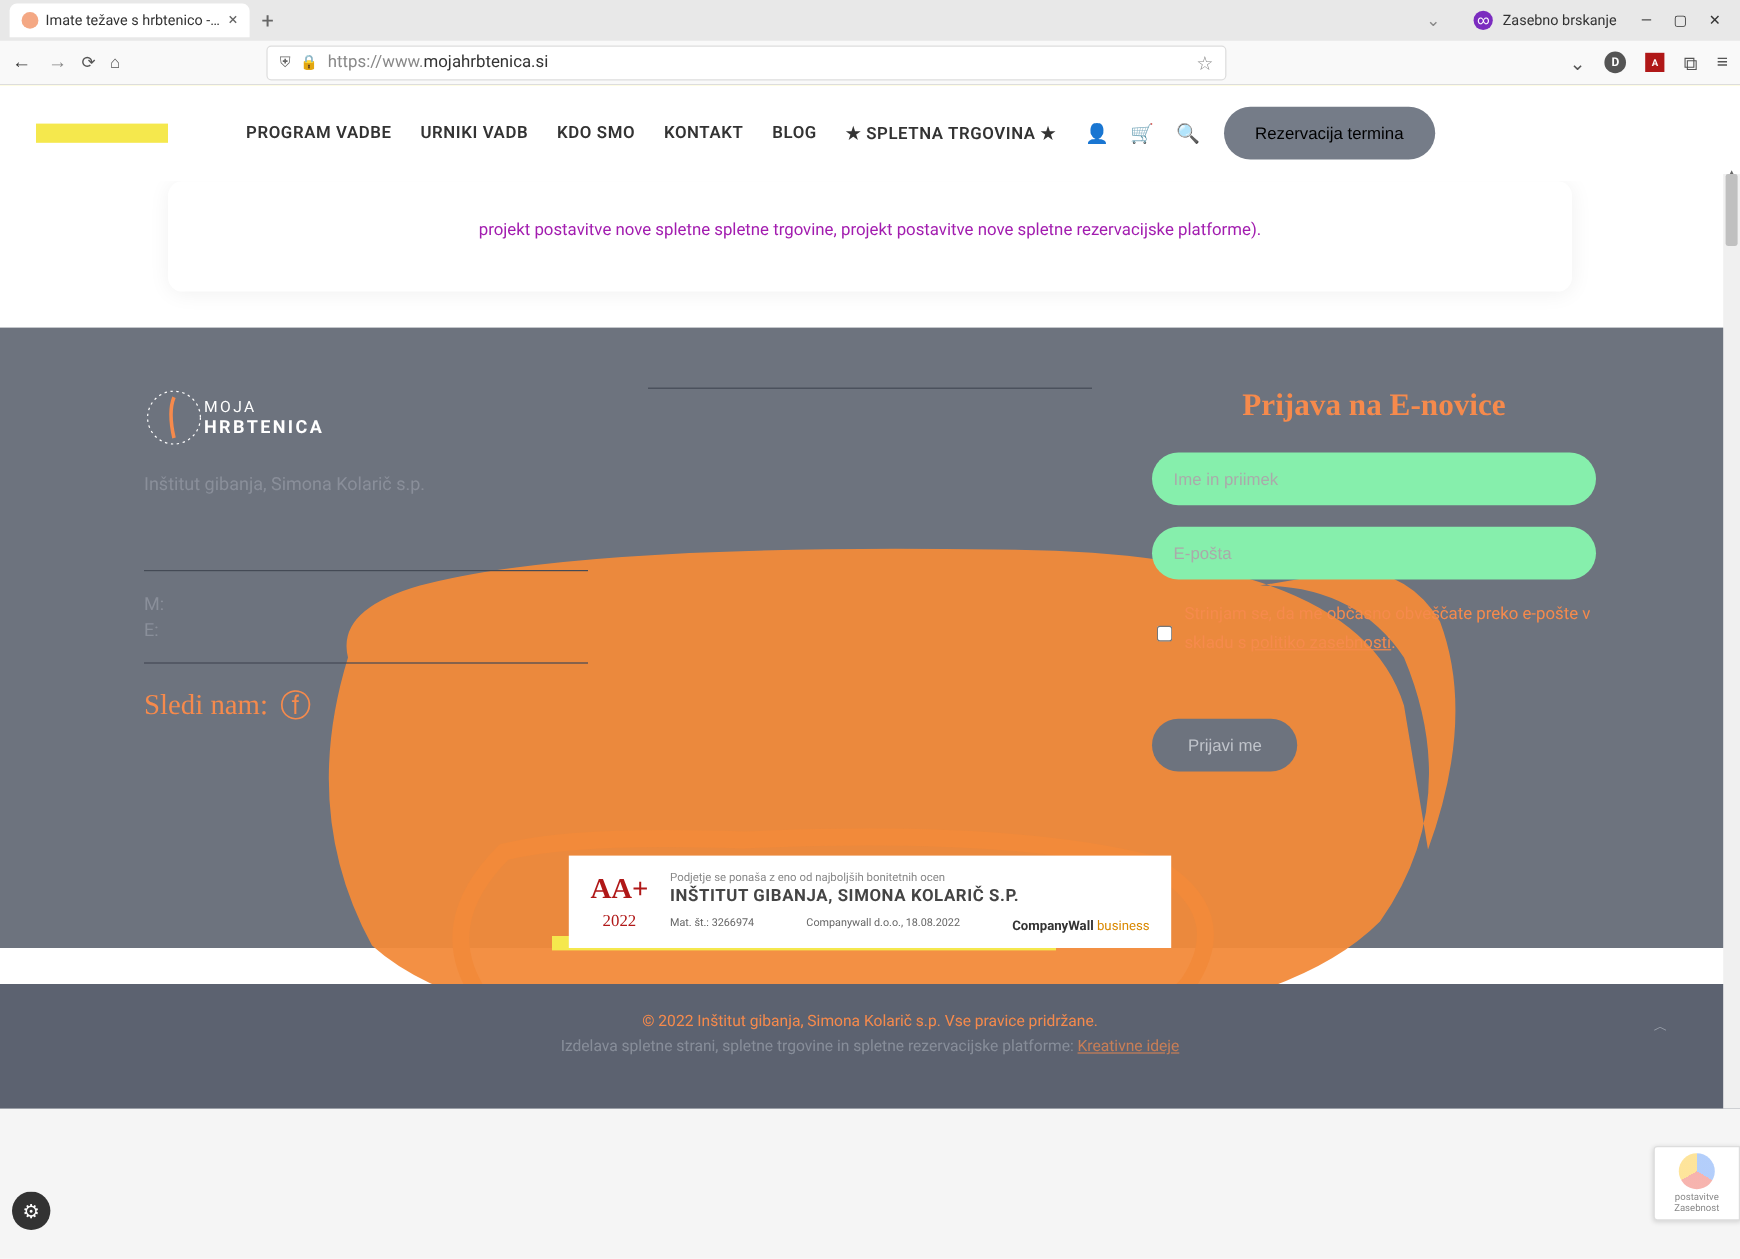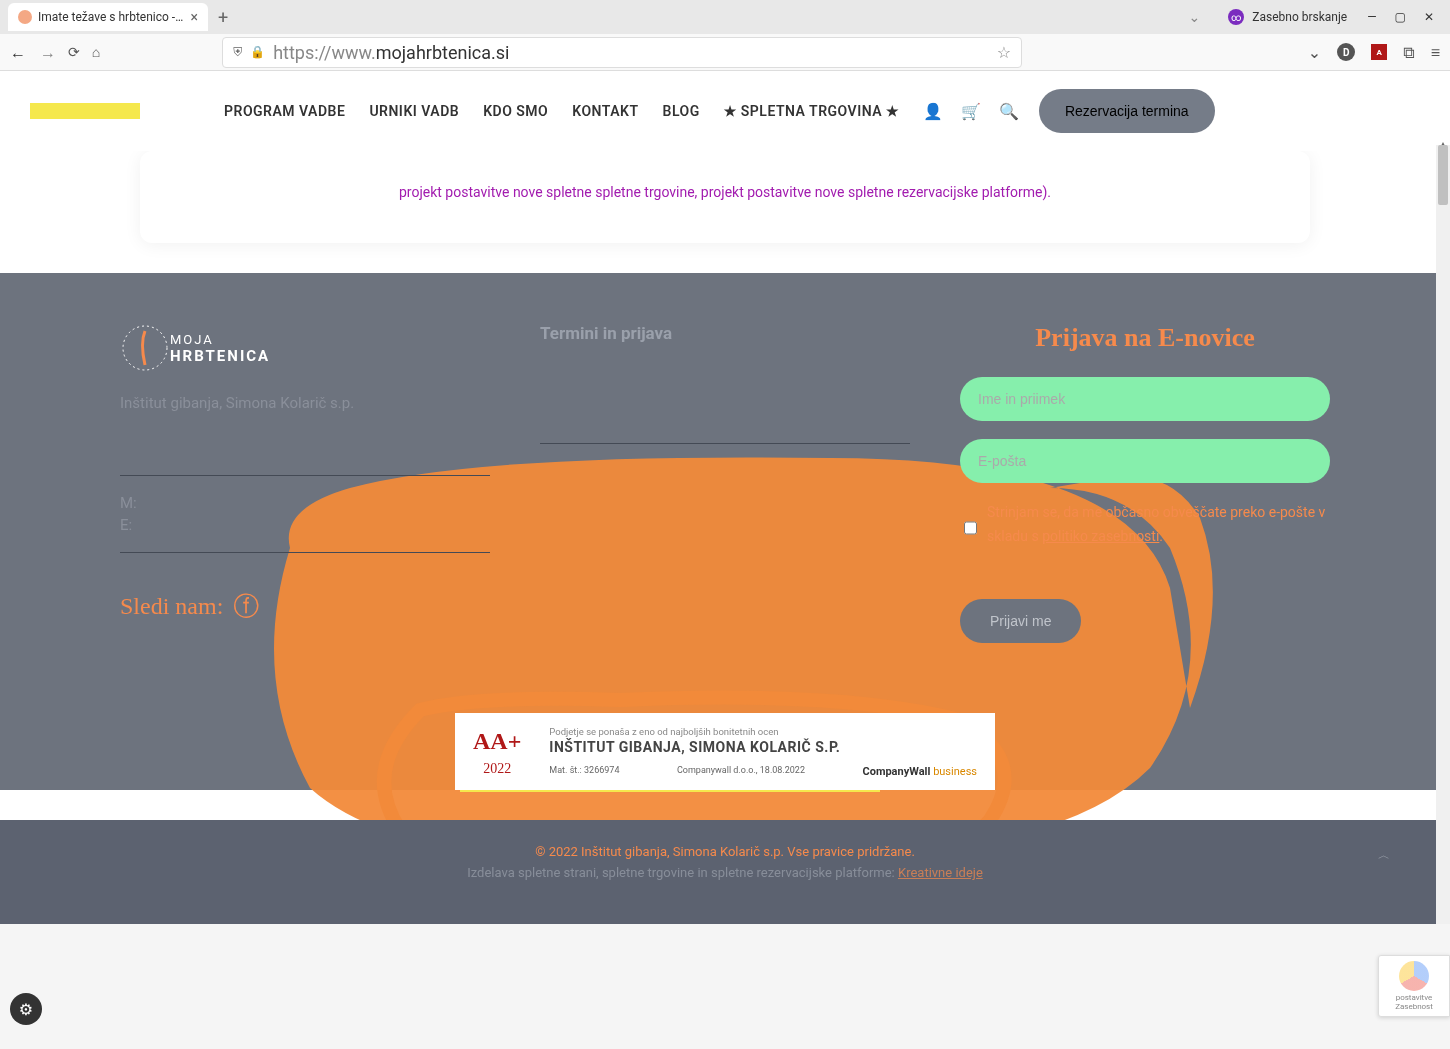--- a/index.html
+++ b/index.html
@@ -18,69 +18,69 @@
     .window-controls { display: flex; gap: 18px; margin-left: 12px; color: #333; }
     .chevron-down { color: #888; margin-right: 20px; font-size: 14px;}
     
     .toolbar { display: flex; align-items: center; height: 36px; padding: 0 10px; gap: 12px; background: #f9f9f9; }
     .nav-arrows { display: flex; gap: 14px; color: #888; }
     .nav-arrows span:first-child { color: #333; }
     .toolbar-icon { color: #555; font-size: 14px; }
     .url-bar { flex: 1; display: flex; align-items: center; background: #fff; border: 1px solid #ddd; border-radius: 4px; padding: 4px 10px; gap: 8px; max-width: 800px; margin-left: 110px;}
     .url-lock { color: #666; font-size: 12px; }
     .url-shield { color: #666; font-size: 12px; }
-    .url-text { font-size: 18px; color: #888; }
+    .url-text { font-size: 14px; color: #888; }
     .url-text strong { color: #333; font-weight: normal; }
     .url-star { margin-left: auto; color: #888; }
     .right-icons { display: flex; gap: 16px; color: #555; margin-left: auto; align-items: center;}
     .icon-circle-d { width: 18px; height: 18px; background: #555; border-radius: 50%; color: #fff; display: inline-flex; align-items: center; justify-content: center; font-size: 10px; font-weight: bold; }
     .icon-pdf { width: 16px; height: 16px; background: #b01818; color: #fff; display: inline-flex; align-items: center; justify-content: center; font-size: 8px; font-weight: bold;}
     
     
     .page { position: relative; background: #fff; }
     .highlight-yellow-top { position: absolute; top: 0; left: 0; right: 0; height: 18px; background: #f5e84d; z-index: 0; }
     
     .header { display: flex; align-items: center; padding: 18px 30px; background: #fff; position: relative; z-index: 5; }
     .logo-placeholder { width: 110px; height: 16px; background: #f5e84d; }
-    .nav { display: flex; gap: 24px; margin-left: 84px; font-size: 14px; font-weight: 600; color: #333; letter-spacing: 0.5px; }
+    .nav { display: flex; gap: 24px; margin-left: 65px; font-size: 14px; font-weight: 600; color: #333; letter-spacing: 0.5px; }
     .nav a { text-decoration: none; color: #333; }
     .header-icons { display: flex; gap: 18px; margin-left: 24px; color: #333; font-size: 16px; align-items: center;}
     .cta-button { margin-left: 20px; background: #757c88; color: #000000; padding: 14px 26px; border-radius: 28px; font-size: 14px; font-weight: 400; border: none; cursor: pointer;}
     
     .content-wrapper { position: relative; padding: 0 50px; }
     .white-card { background: #fff; border-radius: 12px; box-shadow: 0 2px 18px rgba(0,0,0,0.06); padding: 30px 40px 40px; margin: 0 90px 30px; position: relative; z-index: 2;}
     .card-text { color: #a21caf; font-size: 14px; text-align: center; line-height: 1.6; }
     
     
     .orange-blob { position: absolute; top: 155px; left: 100px; right: 90px; height: 460px; z-index: 1; pointer-events: none; }
     
     .footer-grid { display: grid; grid-template-columns: 1fr 1fr 1fr; gap: 50px; padding: 50px 120px 30px; position: relative; z-index: 3; }
     .footer-col { color: #8a8f9a; font-size: 15px; }
     .footer-logo { display: flex; align-items: center; margin-bottom: 18px; }
     .footer-logo-icon { width: 50px; height: 50px; position: relative; }
     .footer-logo-text { display: flex; flex-direction: column; color: #fff; font-size: 13px; letter-spacing: 2px; }
     .footer-logo-text .bold { font-weight: 700; font-size: 15px; }
     .company-text { color: #8a8f9a; line-height: 1.6; margin-bottom: 60px;}
     .divider { border-top: 1px solid #444a55; margin: 18px 0; }
     .contact-line { color: #8a8f9a; margin-bottom: 4px; }
-    .follow-us { font-family: Georgia, serif; font-size: 24px; color: #f68a4c; display: flex; align-items: center; gap: 10px; margin-top: 36px;}
+    .follow-us { font-family: Georgia, serif; font-size: 24px; color: #f68a4c; display: flex; align-items: center; gap: 10px; margin-top: 18px;}
     .fb-icon { color: #f68a4c; font-size: 26px; }
     
     .col2-heading { color: #9aa0ab; font-size: 17px; margin-bottom: 100px; }
     .col2-divider { border-top: 1px solid #444a55; }
     
     .newsletter-heading { font-family: Georgia, serif; font-size: 26px; color: #f68a4c; text-align: center; margin-bottom: 24px; }
     .form-input { width: 100%; background: #86efac; border: none; border-radius: 24px; padding: 14px 18px; font-size: 14px; margin-bottom: 18px; color: #333;}
     .form-input::placeholder { color: #aaa; }
     .checkbox-row { display: flex; gap: 10px; color: #f68a4c; font-size: 14px; line-height: 1.7; padding: 0 4px;}
     .checkbox-row input { margin-top: 6px; }
     .privacy-link { text-decoration: underline; }
     .submit-btn { background: #6d737e; color: #c0c4cb; border: none; border-radius: 28px; padding: 14px 30px; font-size: 14px; margin-top: 50px; cursor: pointer;}
     
-    .cert-banner { display: flex; align-items: center; background: #fff; margin: 40px auto 30px; width: 540px; padding: 12px 18px; gap: 28px; font-size: 11px; color: #666; position: relative; z-index: 3;}
+    .cert-banner { display: flex; align-items: center; background: #fff; margin: 40px auto 30px; width: 502px; padding: 12px 18px; gap: 18px; font-size: 11px; color: #666; position: relative; z-index: 3;}
     .cert-aa { color: #b01818; font-size: 24px; font-weight: bold; font-family: Georgia, serif;}
     .cert-year { color: #b01818; font-size: 14px; font-family: Georgia, serif;}
     .cert-left { text-align: center; line-height: 1.4;}
     .cert-mid { flex: 1; }
     .cert-small { font-size: 9.5px; color: #888; }
     .cert-company { font-size: 14px; font-weight: bold; color: #444; letter-spacing: 0.5px; margin: 2px 0 10px;}
     .cert-bottom-row { display: flex; justify-content: space-between; font-size: 9px; color: #666;}
     .cw-logo { font-size: 11px; }
     .cw-logo strong { color: #333; }
     .cw-logo em { color: #d98800; font-style: normal;}
@@ -207,21 +207,20 @@
         <p class="contact-line">M:</p>
         <p class="contact-line">E:</p>
         <div class="divider"></div>
         <div class="follow-us">
           <span>Sledi nam:</span>
           <span class="fb-icon">ⓕ</span>
         </div>
       </div>
 
       <div class="footer-col">
-        <h3 class="col2-heading">Termini in prijava</h3>
         <div class="col2-divider"></div>
       </div>
 
       <div class="footer-col">
         <h3 class="newsletter-heading">Prijava na E-novice</h3>
         <input class="form-input" placeholder="Ime in priimek" style="">
         <input class="form-input" placeholder="E-pošta" style="">
         <div class="checkbox-row">
           <input type="checkbox" style="">
           <span>

